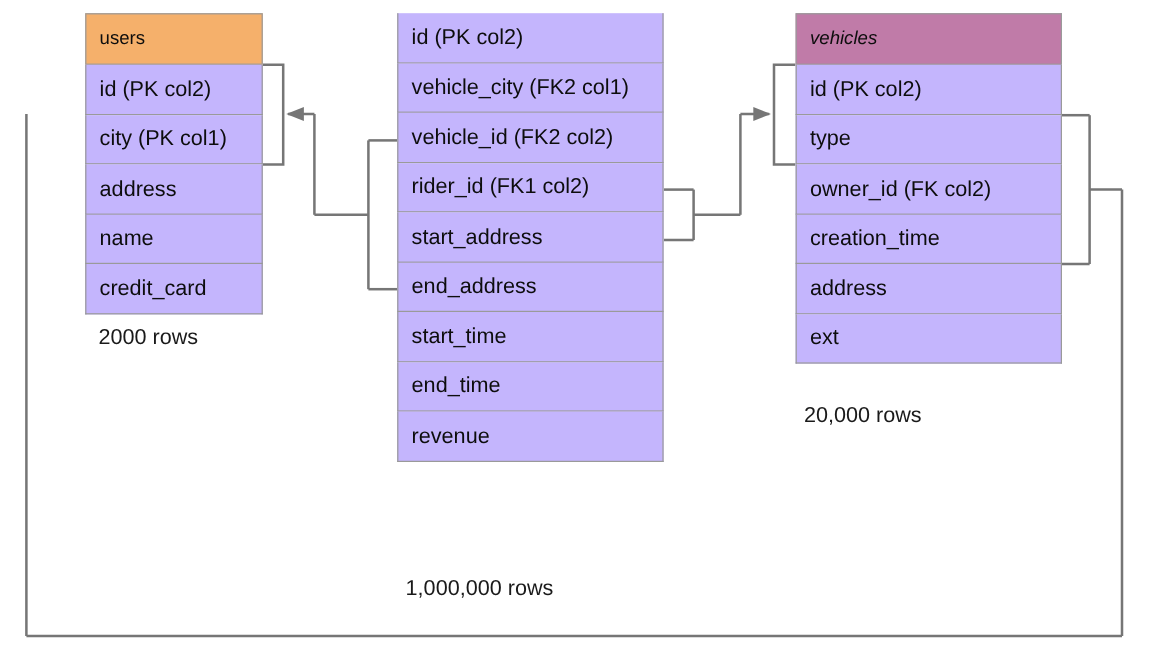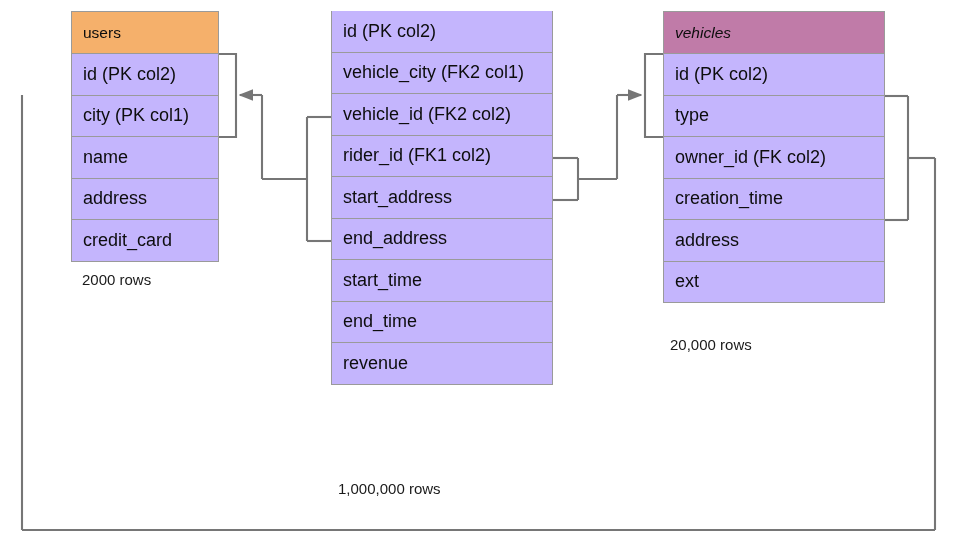--- a/index.html
+++ b/index.html
@@ -46,21 +46,21 @@
     display: flex;
     align-items: center;
     padding: 0 12px 0 11px;
     font-size: 18px;
     color: #0d0d0d;
     background: #c4b5fd;
     white-space: nowrap;
   }
   .row-count {
     position: absolute;
-    font-size: 15px;
+    font-size: 18px;
     color: #1a1a1a;
     white-space: nowrap;
   }
 </style>
 </head>
 <body>
 
 <div id="canvas">
 
   <svg class="connector-layer" viewBox="0 0 960 540" width="960" height="540">
@@ -105,24 +105,24 @@
     <div class="entity-header" style="background: rgb(245, 176, 107);">
       <span>users</span>
     </div>
     <div class="entity-row">
       <span>id (PK col2)</span>
     </div>
     <div class="entity-row">
       <span>city (PK col1)</span>
     </div>
     <div class="entity-row">
-      <span>name</span>
+      <span>address</span>
     </div>
     <div class="entity-row">
-      <span>address</span>
+      <span>name</span>
     </div>
     <div class="entity-row">
       <span>credit_card</span>
     </div>
   </div>
   <div class="row-count" style="left: 82px; top: 271px;">2000 rows</div>
 
   <div class="entity-table" style="left: 331px; top: 11px; width: 222px;">
     <div class="entity-row">
       <span>id (PK col2)</span>

